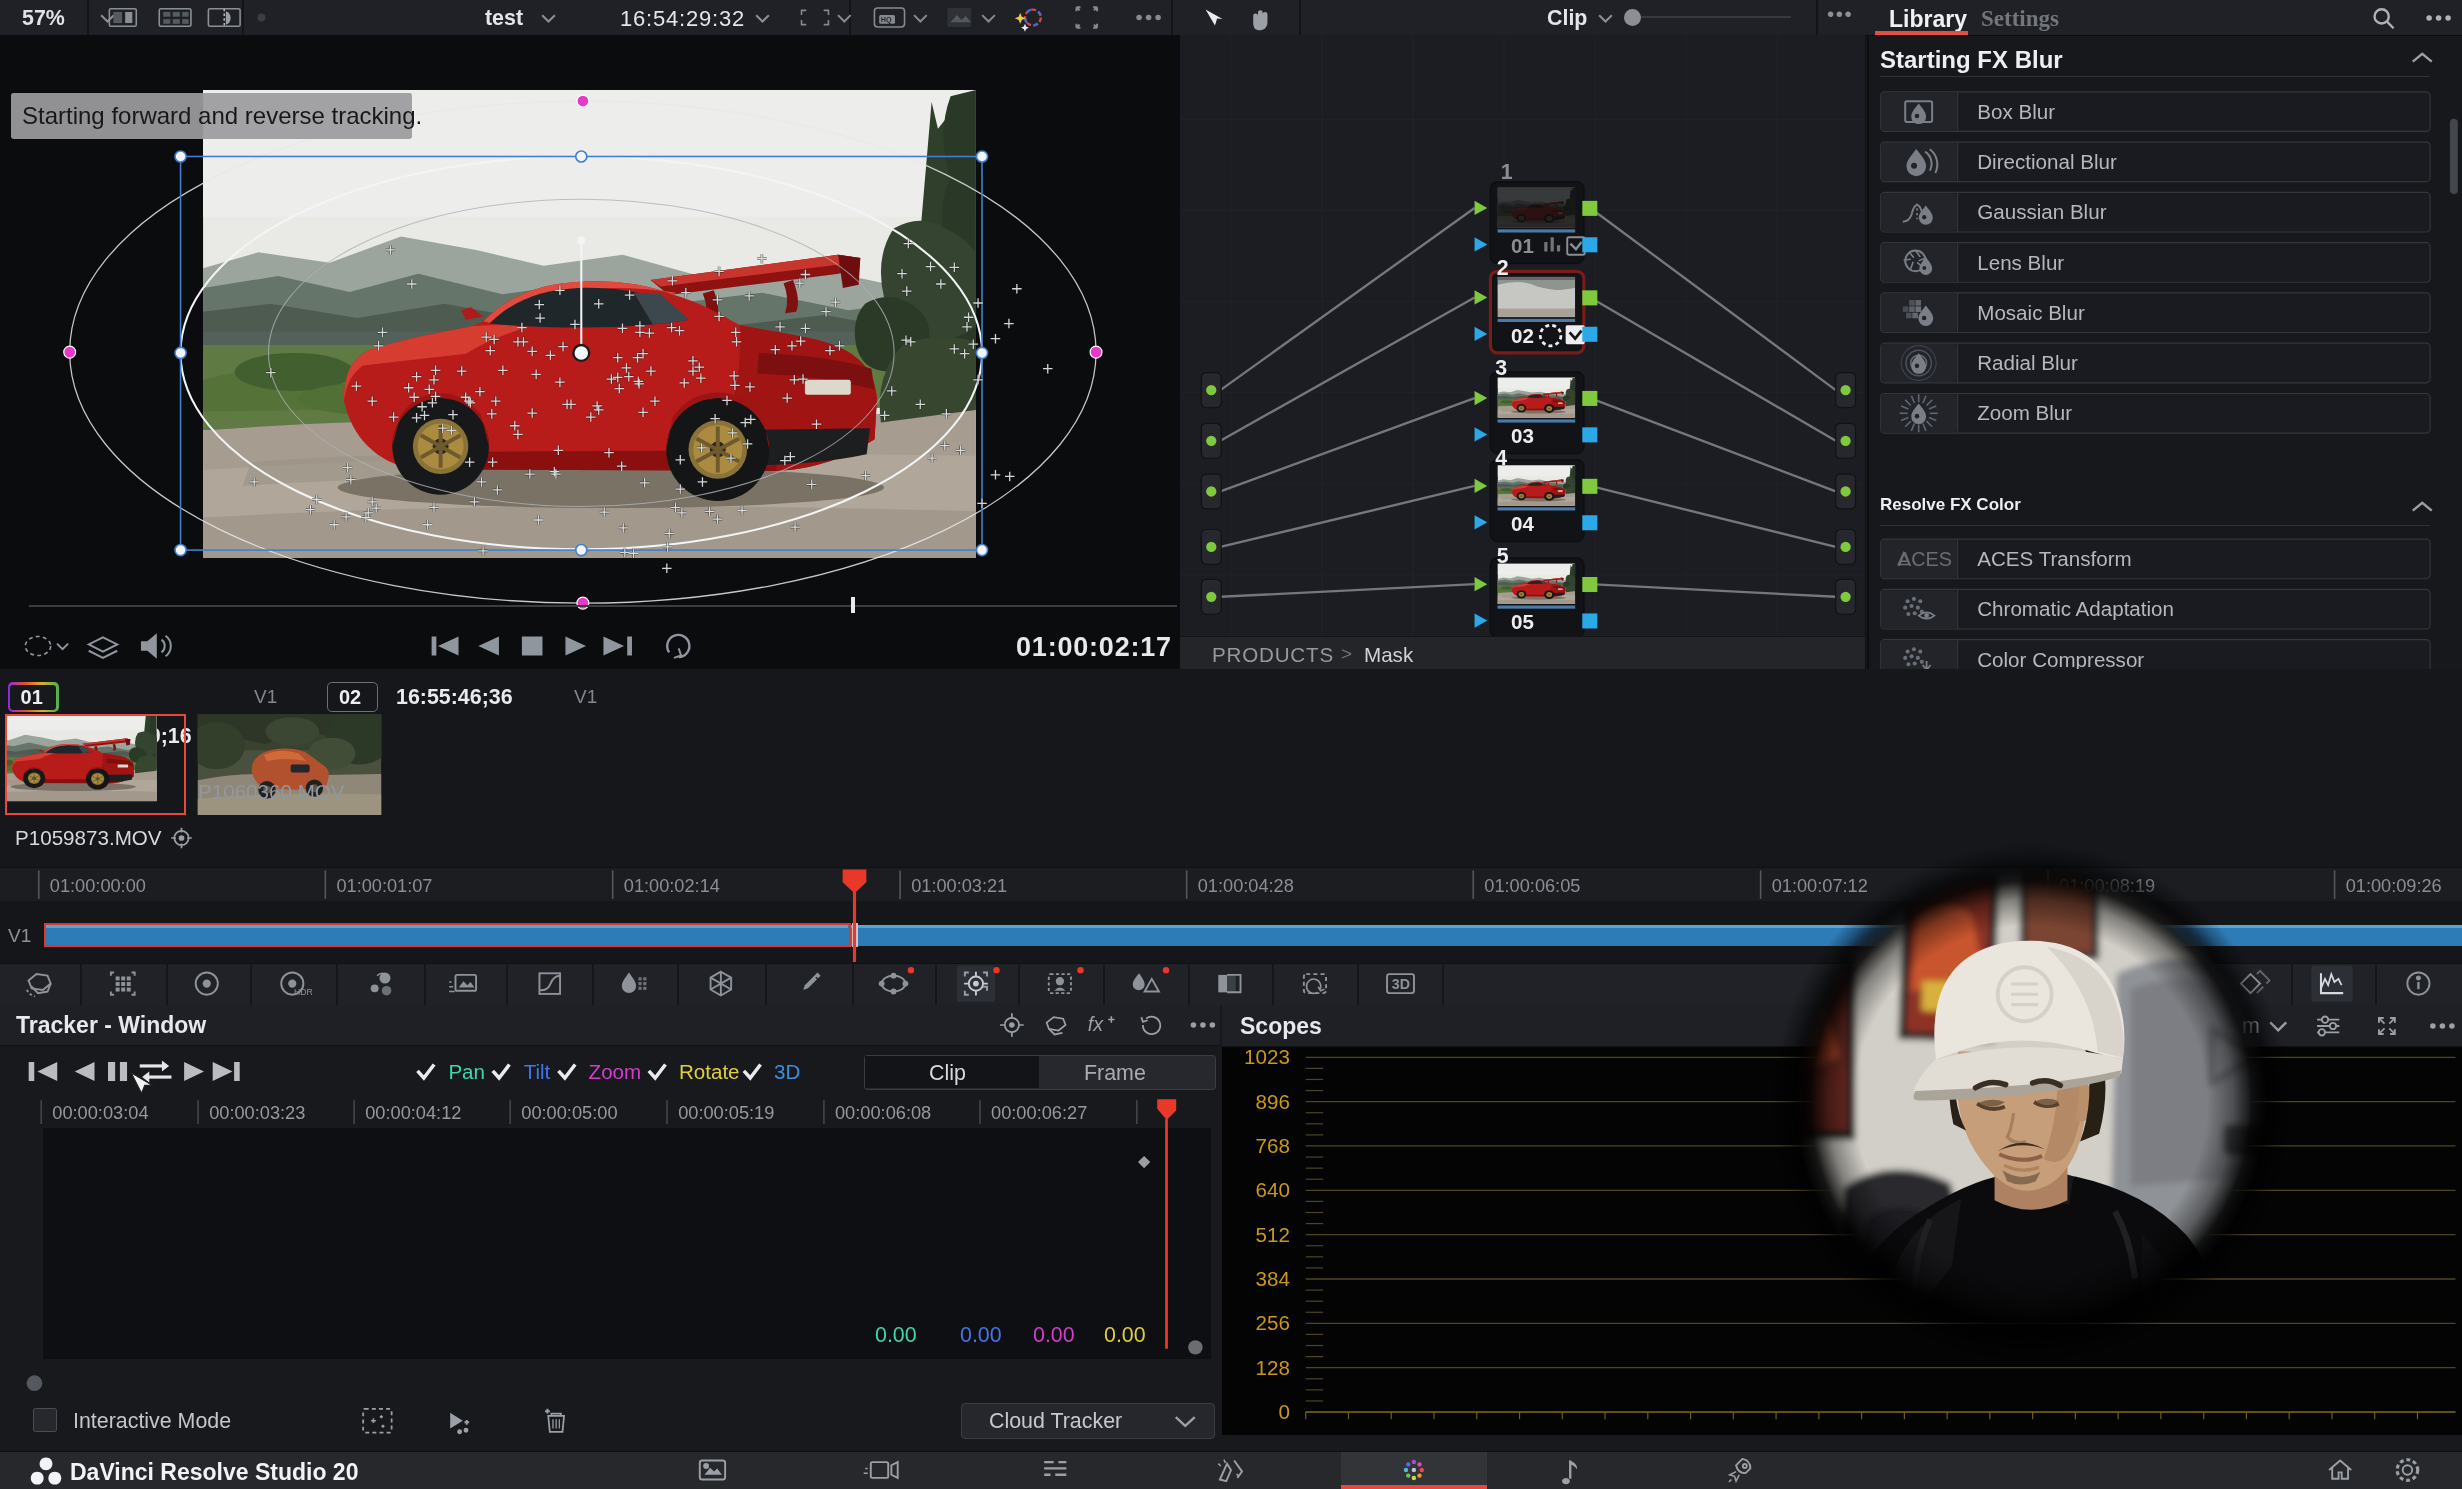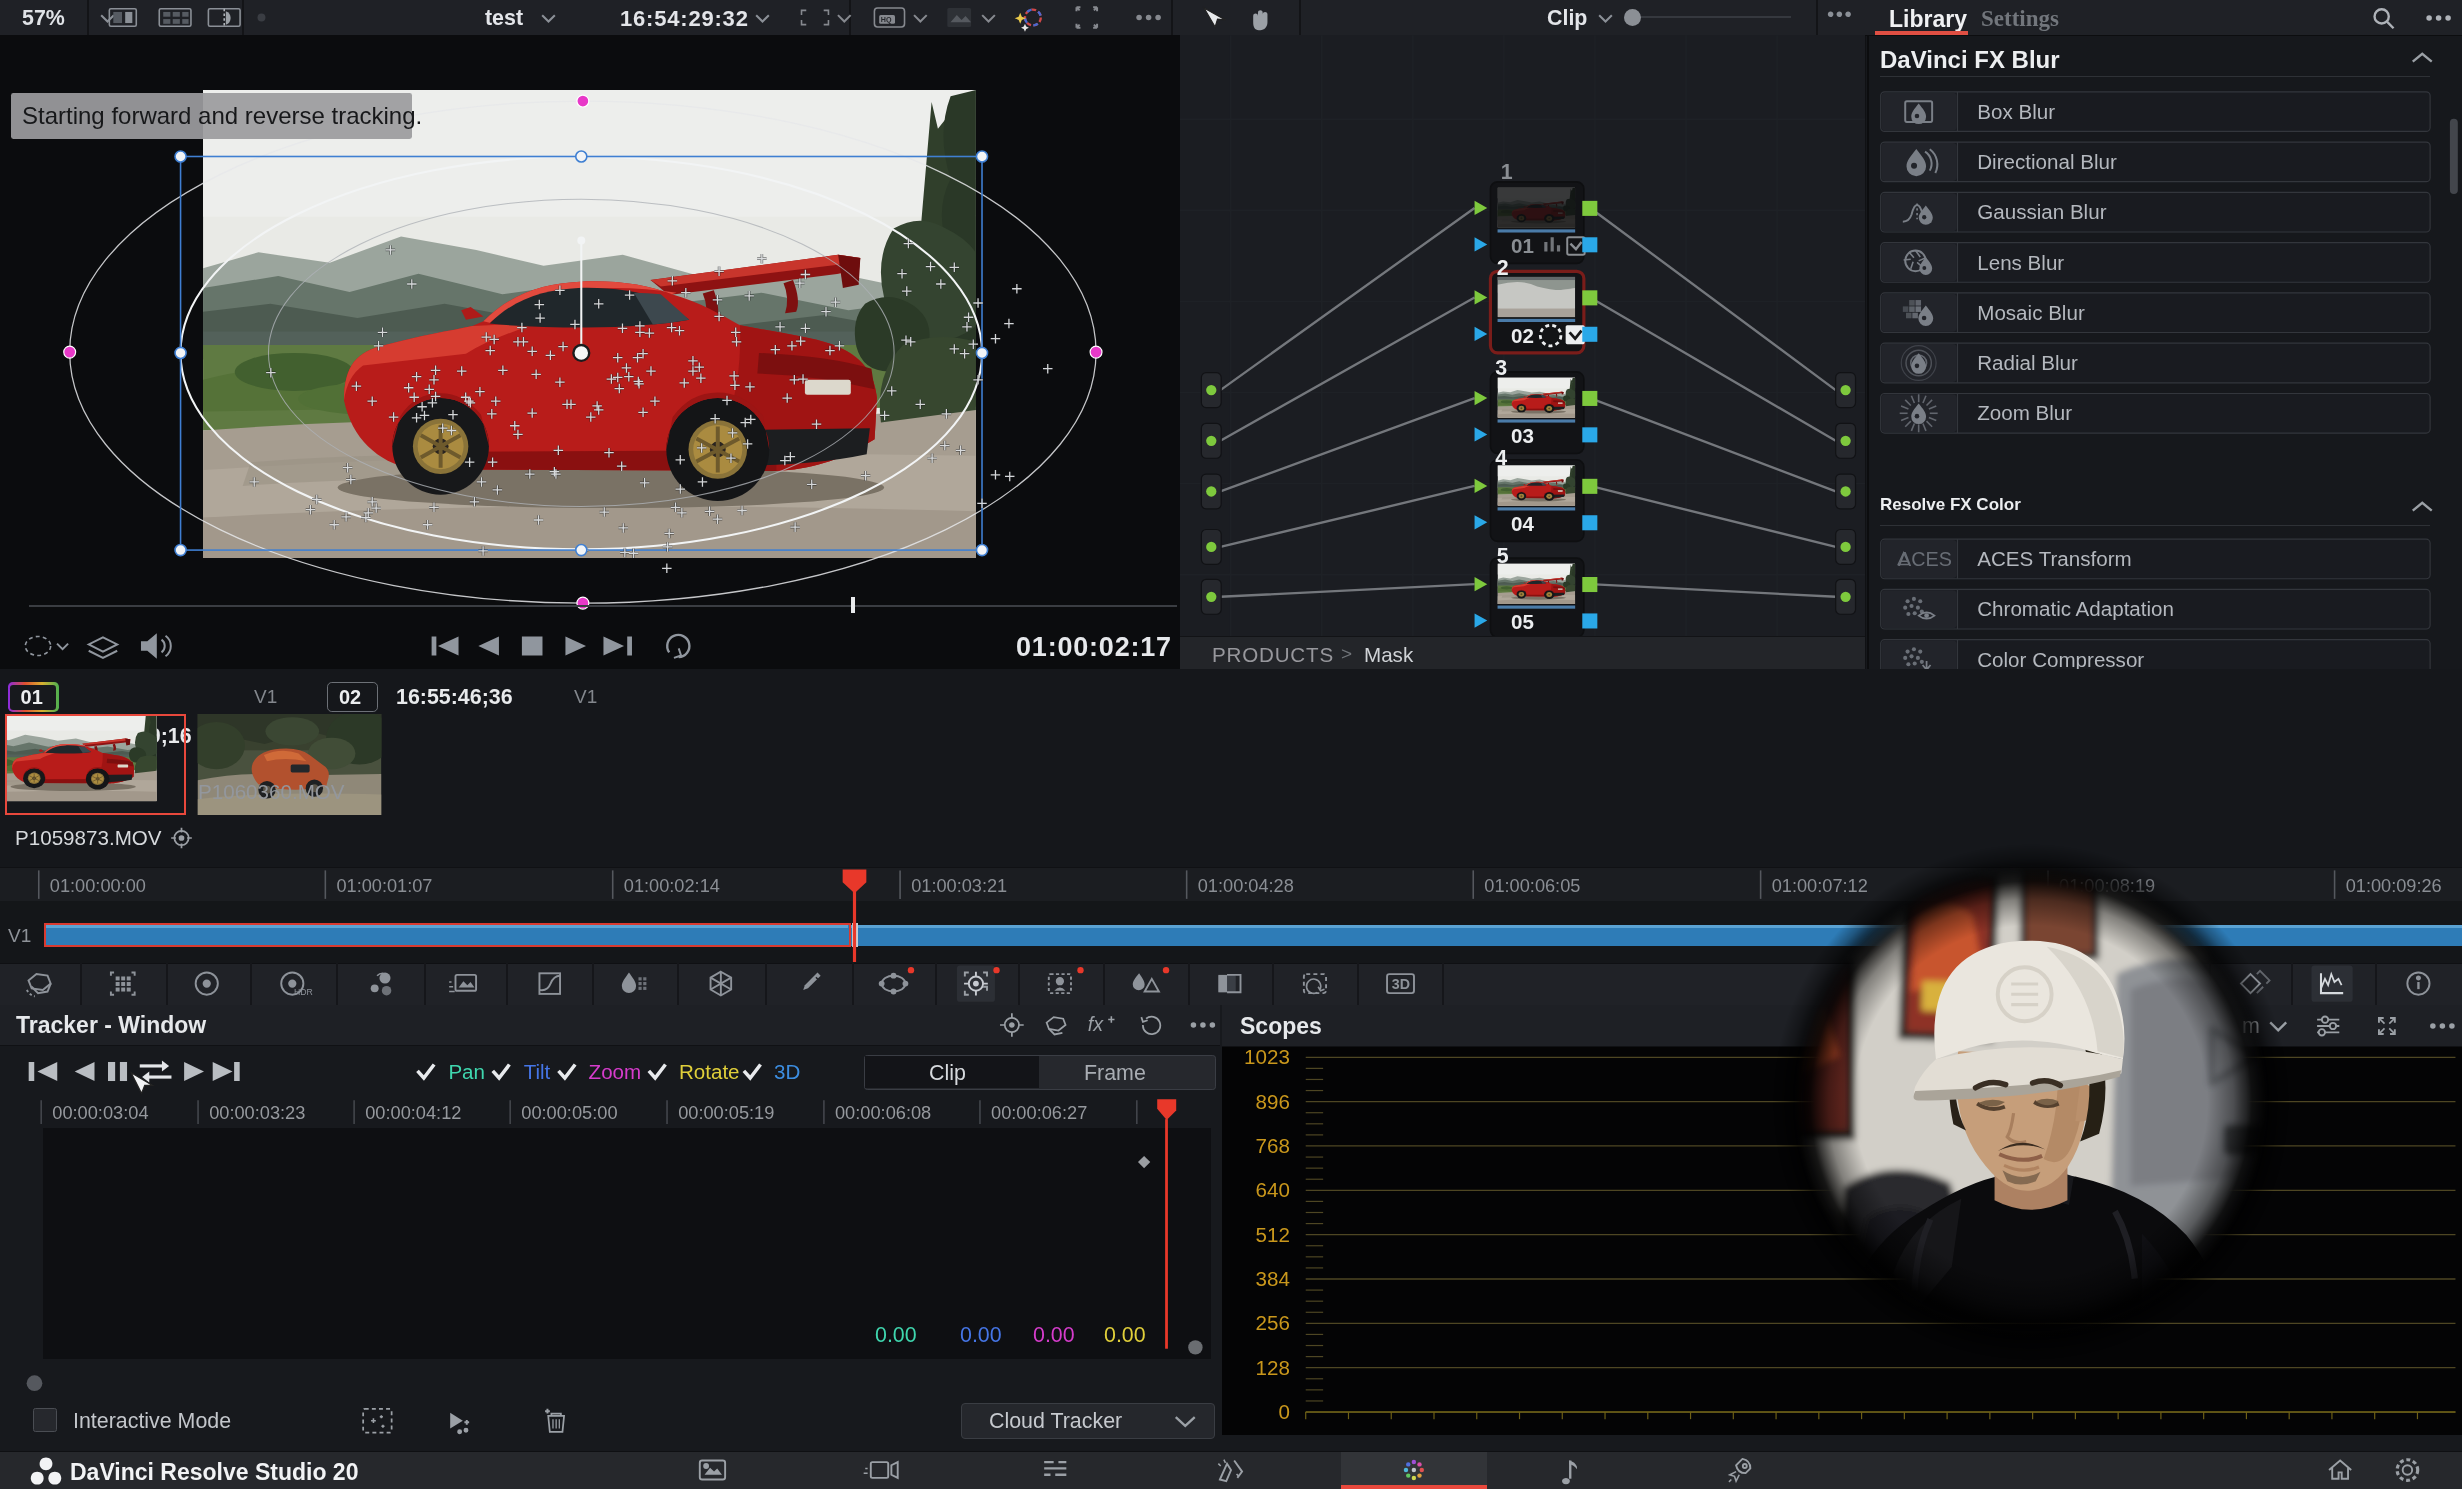--- a/index.html
+++ b/index.html
@@ -35,21 +35,21 @@
  <rect x="263" y="11" width="40" height="22" rx="2"></rect>
       <path d="M283 11v22" stroke="#aeb2b8" stroke-dasharray="3 3"></path>
       <path d="M285 14a9 9 0 0 1 0 17z" fill="#9ba0a6" stroke="none"></path>
  <circle cx="330" cy="22" r="5" fill="#3a3d43" stroke="none"></circle>
 </g>
   </svg>
 <div class="txt" style="left:485px;top:6.3px;font-size:21.4px;font-weight:bold;color:#e3e5e9;">test</div>
 <svg class="abs" style="left:539px;top:12px" width="19" height="12.7" viewBox="0 0 24 16">
     <path d="M4.0 4.0l8.0 8.0 8.0-8.0" stroke="#8b9097" stroke-width="2.6" fill="none"></path>
   </svg>
-<div class="txt" style="left:620px;top:5.5px;font-size:22px;font-weight:bold;color:#e3e5e9;letter-spacing:0.8px;">16:54:29:32</div>
+<div class="txt" style="left:620px;top:5.5px;font-size:22px;font-weight:normal;color:#e3e5e9;letter-spacing:0.8px;">16:54:29:32</div>
 <svg class="abs" style="left:753px;top:12px" width="19" height="12.7" viewBox="0 0 24 16">
     <path d="M4.0 4.0l8.0 8.0 8.0-8.0" stroke="#8b9097" stroke-width="2.6" fill="none"></path>
   </svg>
 <svg class="abs" style="left:792px;top:0" width="523" height="35" viewBox="0 0 660 44">
 <g stroke="#86898f" fill="none" stroke-width="2">
  <path d="M18 13h-6v6 M40 13h6v6 M18 31h-6v-6 M40 31h6v-6"></path>
  <path d="M58 19l8 8 8-8" stroke="#86898f" stroke-width="2.6" fill="none"></path>
  <rect x="104" y="10" width="38" height="24" rx="4"></rect>
       <rect x="110" y="19" width="20" height="11" rx="2" fill="#86898f" stroke="none"></rect>
       <text x="112" y="28" fill="#26282c" stroke="none" font-size="9" font-weight="bold">HQ</text>
@@ -339,21 +339,21 @@
 <svg class="abs" style="left:2369px;top:6.3px" width="87" height="24" viewBox="0 0 110 30">
 <circle cx="16" cy="13" r="9" fill="none" stroke="#aeb2b8" stroke-width="3"></circle>
     <path d="M23 20l8 8" stroke="#aeb2b8" stroke-width="3"></path>
 <g fill="#aeb2b8">
       <circle cx="76" cy="15" r="3.5"></circle>
       <circle cx="88" cy="15" r="3.5"></circle>
       <circle cx="100" cy="15" r="3.5"></circle>
     </g>
   </svg>
 <div class="abs" style="left:1867px;top:35px;width:1.6px;height:635px;background:#0c0d0f;"></div>
-<div class="txt" style="left:1880px;top:46px;font-size:24px;font-weight:bold;color:#eceef0;">DaVinci FX Blur</div>
+<div class="txt" style="left:1880px;top:46px;font-size:24px;font-weight:bold;color:#eceef0;">Starting FX Blur</div>
 <svg class="abs" style="left:2408px;top:49px" width="28.5" height="19" viewBox="0 0 36 24">
     <path d="M6 16l12-10 12 10" stroke="#9ba0a6" stroke-width="3" fill="none"></path>
   </svg>
 <div class="abs" style="left:1880px;top:76px;width:550px;height:0.8px;background:#2e3136;"></div>
 <div class="txt" style="left:1880px;top:495px;font-size:17px;font-weight:bold;color:#eceef0;">Resolve FX Color</div>
 <svg class="abs" style="left:2408px;top:498px" width="28.5" height="19" viewBox="0 0 36 24">
     <path d="M6 16l12-10 12 10" stroke="#9ba0a6" stroke-width="3" fill="none"></path>
   </svg>
 <div class="abs" style="left:1880px;top:525px;width:550px;height:0.8px;background:#2e3136;"></div>
 <svg class="abs" style="left:1866px;top:0" width="597" height="669" viewBox="0 0 753 845">

